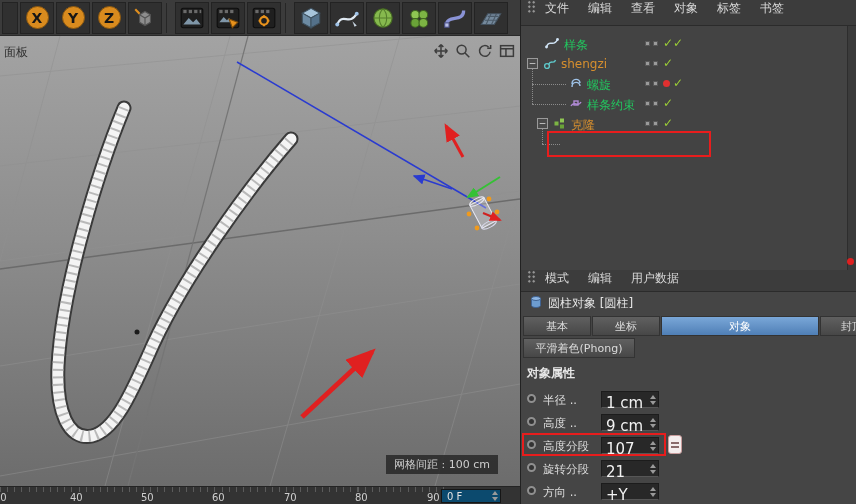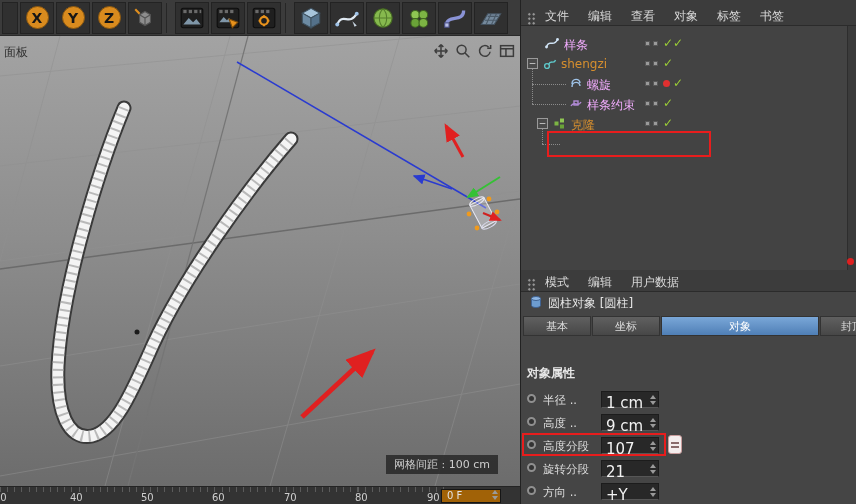--- a/index.html
+++ b/index.html
@@ -26,41 +26,41 @@
   .vp-nav span{width:16px;height:16px;display:block}
   .grid-info{position:absolute;left:386px;top:419px;background:rgba(42,42,42,.88);color:#cdcdcd;
     font-size:11px;padding:2px 8px;z-index:3;white-space:nowrap}
 
   
   .timeline{position:absolute;left:0;top:486px;width:520px;height:18px;background:#333;
     border-top:1px solid #242424}
   .timeline::before{content:"";position:absolute;left:0;top:0;width:445px;height:5px;
     background:repeating-linear-gradient(90deg,#5b5b5b 0 1px,transparent 1px 7.15px)}
   .tick-num{position:absolute;top:5px;font-size:10px;color:#cfcfcf}
-  .frame-field{position:absolute;left:441px;top:2px;width:60px;height:14px;background:#a16207;
-    border:1px solid #161616;font-size:10px;color:#e3e3e3;display:flex;align-items:flex-start;
+  .frame-field{position:absolute;left:441px;top:2px;width:60px;height:14px;background:#0c4a6e;
+    border:1px solid #161616;font-size:10px;color:#e3e3e3;display:flex;align-items:center;
     justify-content:space-between;padding:0 2px 0 5px}
 
   
   .right-panel{position:absolute;left:520px;top:0;width:336px;height:504px;background:#454545;
     border-left:1px solid #222;overflow:hidden}
   .menubar{position:absolute;left:0;width:336px;height:26px;background:#3c3c3c;
-    border-bottom:1px solid #2b2b2b;display:flex;align-items:flex-end;padding-left:6px}
+    border-bottom:1px solid #2b2b2b;display:flex;align-items:flex-start;padding-left:6px}
   .grip{width:9px;height:13px;margin-right:9px;flex:0 0 auto;
     background-image:radial-gradient(circle,#9d9d9d 1px,transparent 1.3px);background-size:4.5px 4.5px}
   .menu-item{font-size:12px;color:#d8d8d8;margin-right:19px;white-space:nowrap}
 
   
   .om-tree{position:absolute;left:0;top:26px;width:336px;height:244px;background:#434343}
   .om-scroll{position:absolute;right:0;top:0;width:10px;height:244px;background:#3b3b3b;border-left:1px solid #2d2d2d}
   .om-row{position:absolute;left:0;width:326px;height:20px}
   .exp{position:absolute;top:4px;width:11px;height:11px;background:#4a4a4a;border:1px solid #9a9a9a;
     color:#ddd;font-size:9px;line-height:9px;text-align:center}
   .tico{position:absolute;top:2px;width:16px;height:16px}
-  .olabel{position:absolute;top:3px;font-size:12px;color:#f0abfc;white-space:nowrap}
+  .olabel{position:absolute;top:3px;font-size:12px;color:#22c55e;white-space:nowrap}
   .olabel.orange{color:#d78f2e}
   .sq{position:absolute;top:7px;width:5px;height:5px;background:#9b9b9b;border:1px solid #585858}
   .mark{position:absolute;top:2px;font-size:12px;font-weight:bold;color:#9ccf36}
   .dot-r,.dot-o{position:absolute;top:6px;width:7px;height:7px;border-radius:50%}
   .dot-r{background:#e03030}.dot-o{background:#e8a43a}
   .connector{position:absolute;border-left:1px dotted #8b8b8b}
   .connector.h{border-left:none;border-top:1px dotted #8b8b8b}
 
   
   .anno-box{position:absolute;border:2px solid #e81d1d;z-index:9;pointer-events:none}
@@ -394,20 +394,21 @@
           </svg></span>
       <span class="ttext">圆柱对象 [圆柱]</span>
     </div>
 
     <div class="am-tabs">
       <div class="am-tab">基本</div>
       <div class="am-tab">坐标</div>
       <div class="am-tab active">对象</div>
       <div class="am-tab">封顶</div>
     </div>
+    <div class="am-tab shading">平滑着色(Phong)</div>
 
     <div class="am-section">对象属性</div>
 
     <div class="am-row" style="top:390px">
       <span class="kf"></span>
       <span class="plabel">半径 ..</span>
       <span class="field">
         <span class="fval">1 cm</span>
         <span class="spin">
             <i class="up"></i>

